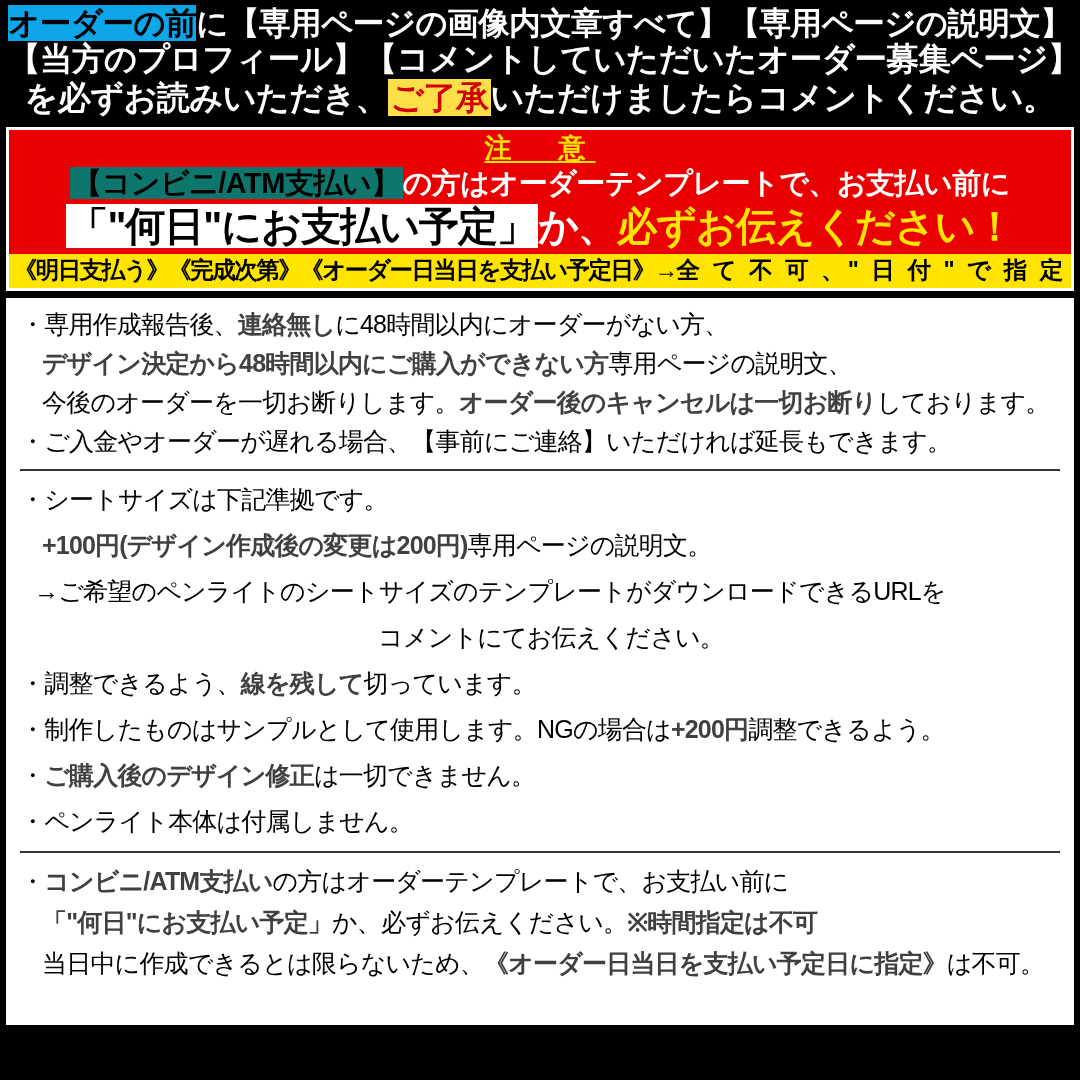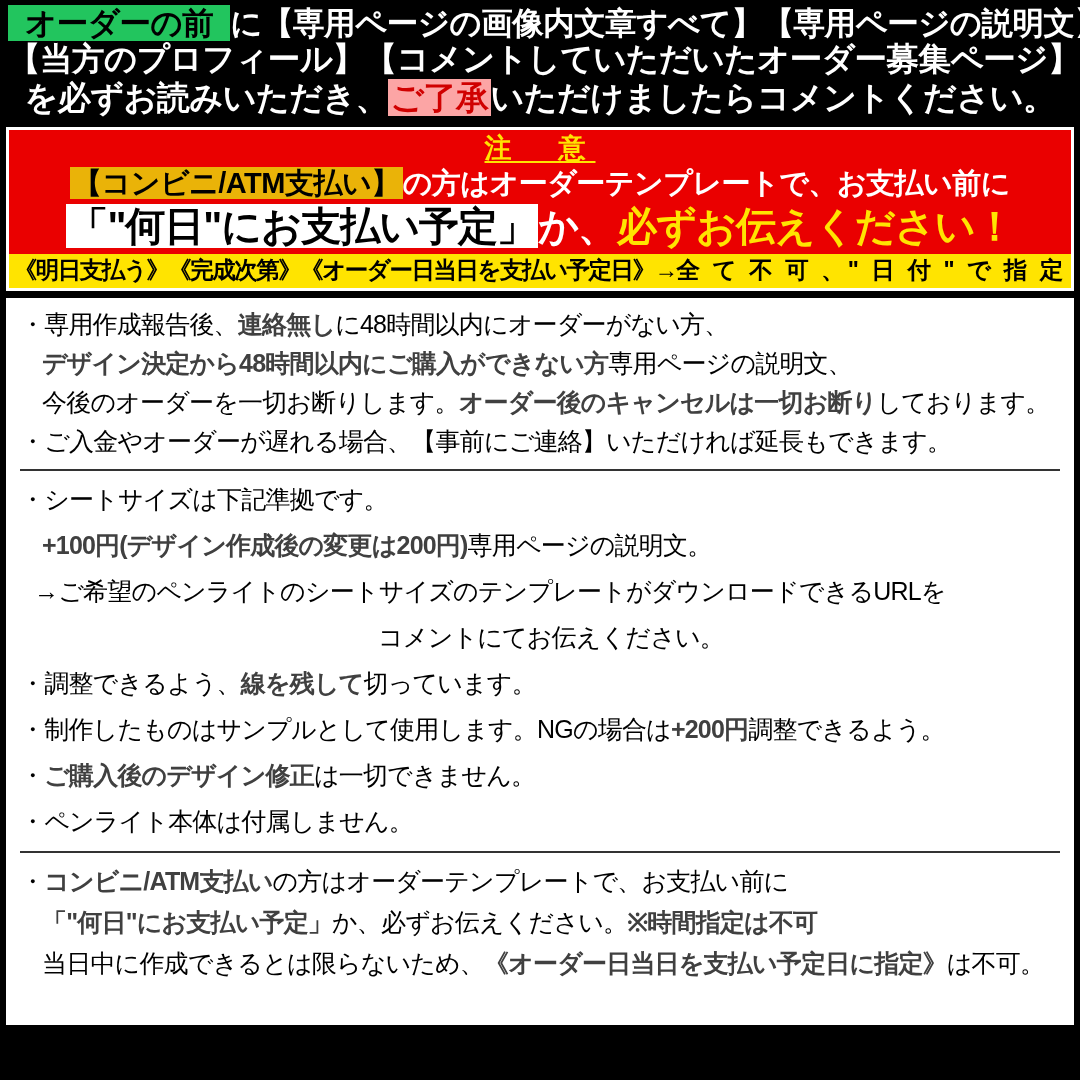--- a/index.html
+++ b/index.html
@@ -26,26 +26,26 @@
   .hline {
     font-weight: bold;
     letter-spacing: -0.5px;
     line-height: 1.12;
     white-space: nowrap;
   }
   .h1 { font-size: 35px; text-align: left; }
   .h2 { font-size: 33px; }
   .h3 { font-size: 33px; margin-top: 2px;}
   .hl-white-blk {
-    background: #22c55e;
+    background: #0ea5e9;
     color: #000000;
-    padding: 0 17px;
+    padding: 0 0;
   }
   .hl-yellow-red {
-    background: #fca5a5;
+    background: #fde047;
     color: #d00000;
     padding: 0 2px;
     text-align: right;
   }
 
   
   .redbox {
     background: #ea0000;
     margin: 6px 6px 0 6px;
     border: 3px solid #ffffff;
@@ -66,21 +66,21 @@
     text-align: center;
     font-size: 29px;
     font-weight: bold;
     color: #ffffff;
     letter-spacing: -0.5px;
     line-height: 1.2;
     margin-top: 3px;
     white-space: nowrap;
   }
   .redline1 .box-w {
-    background: #eab308;
+    background: #0f766e;
     color: #000000;
     padding: 0 3px;
   }
   .redline2 {
     text-align: center;
     font-size: 40px;
     font-weight: bold;
     color: #ffffff;
     letter-spacing: -1px;
     line-height: 1.15;

